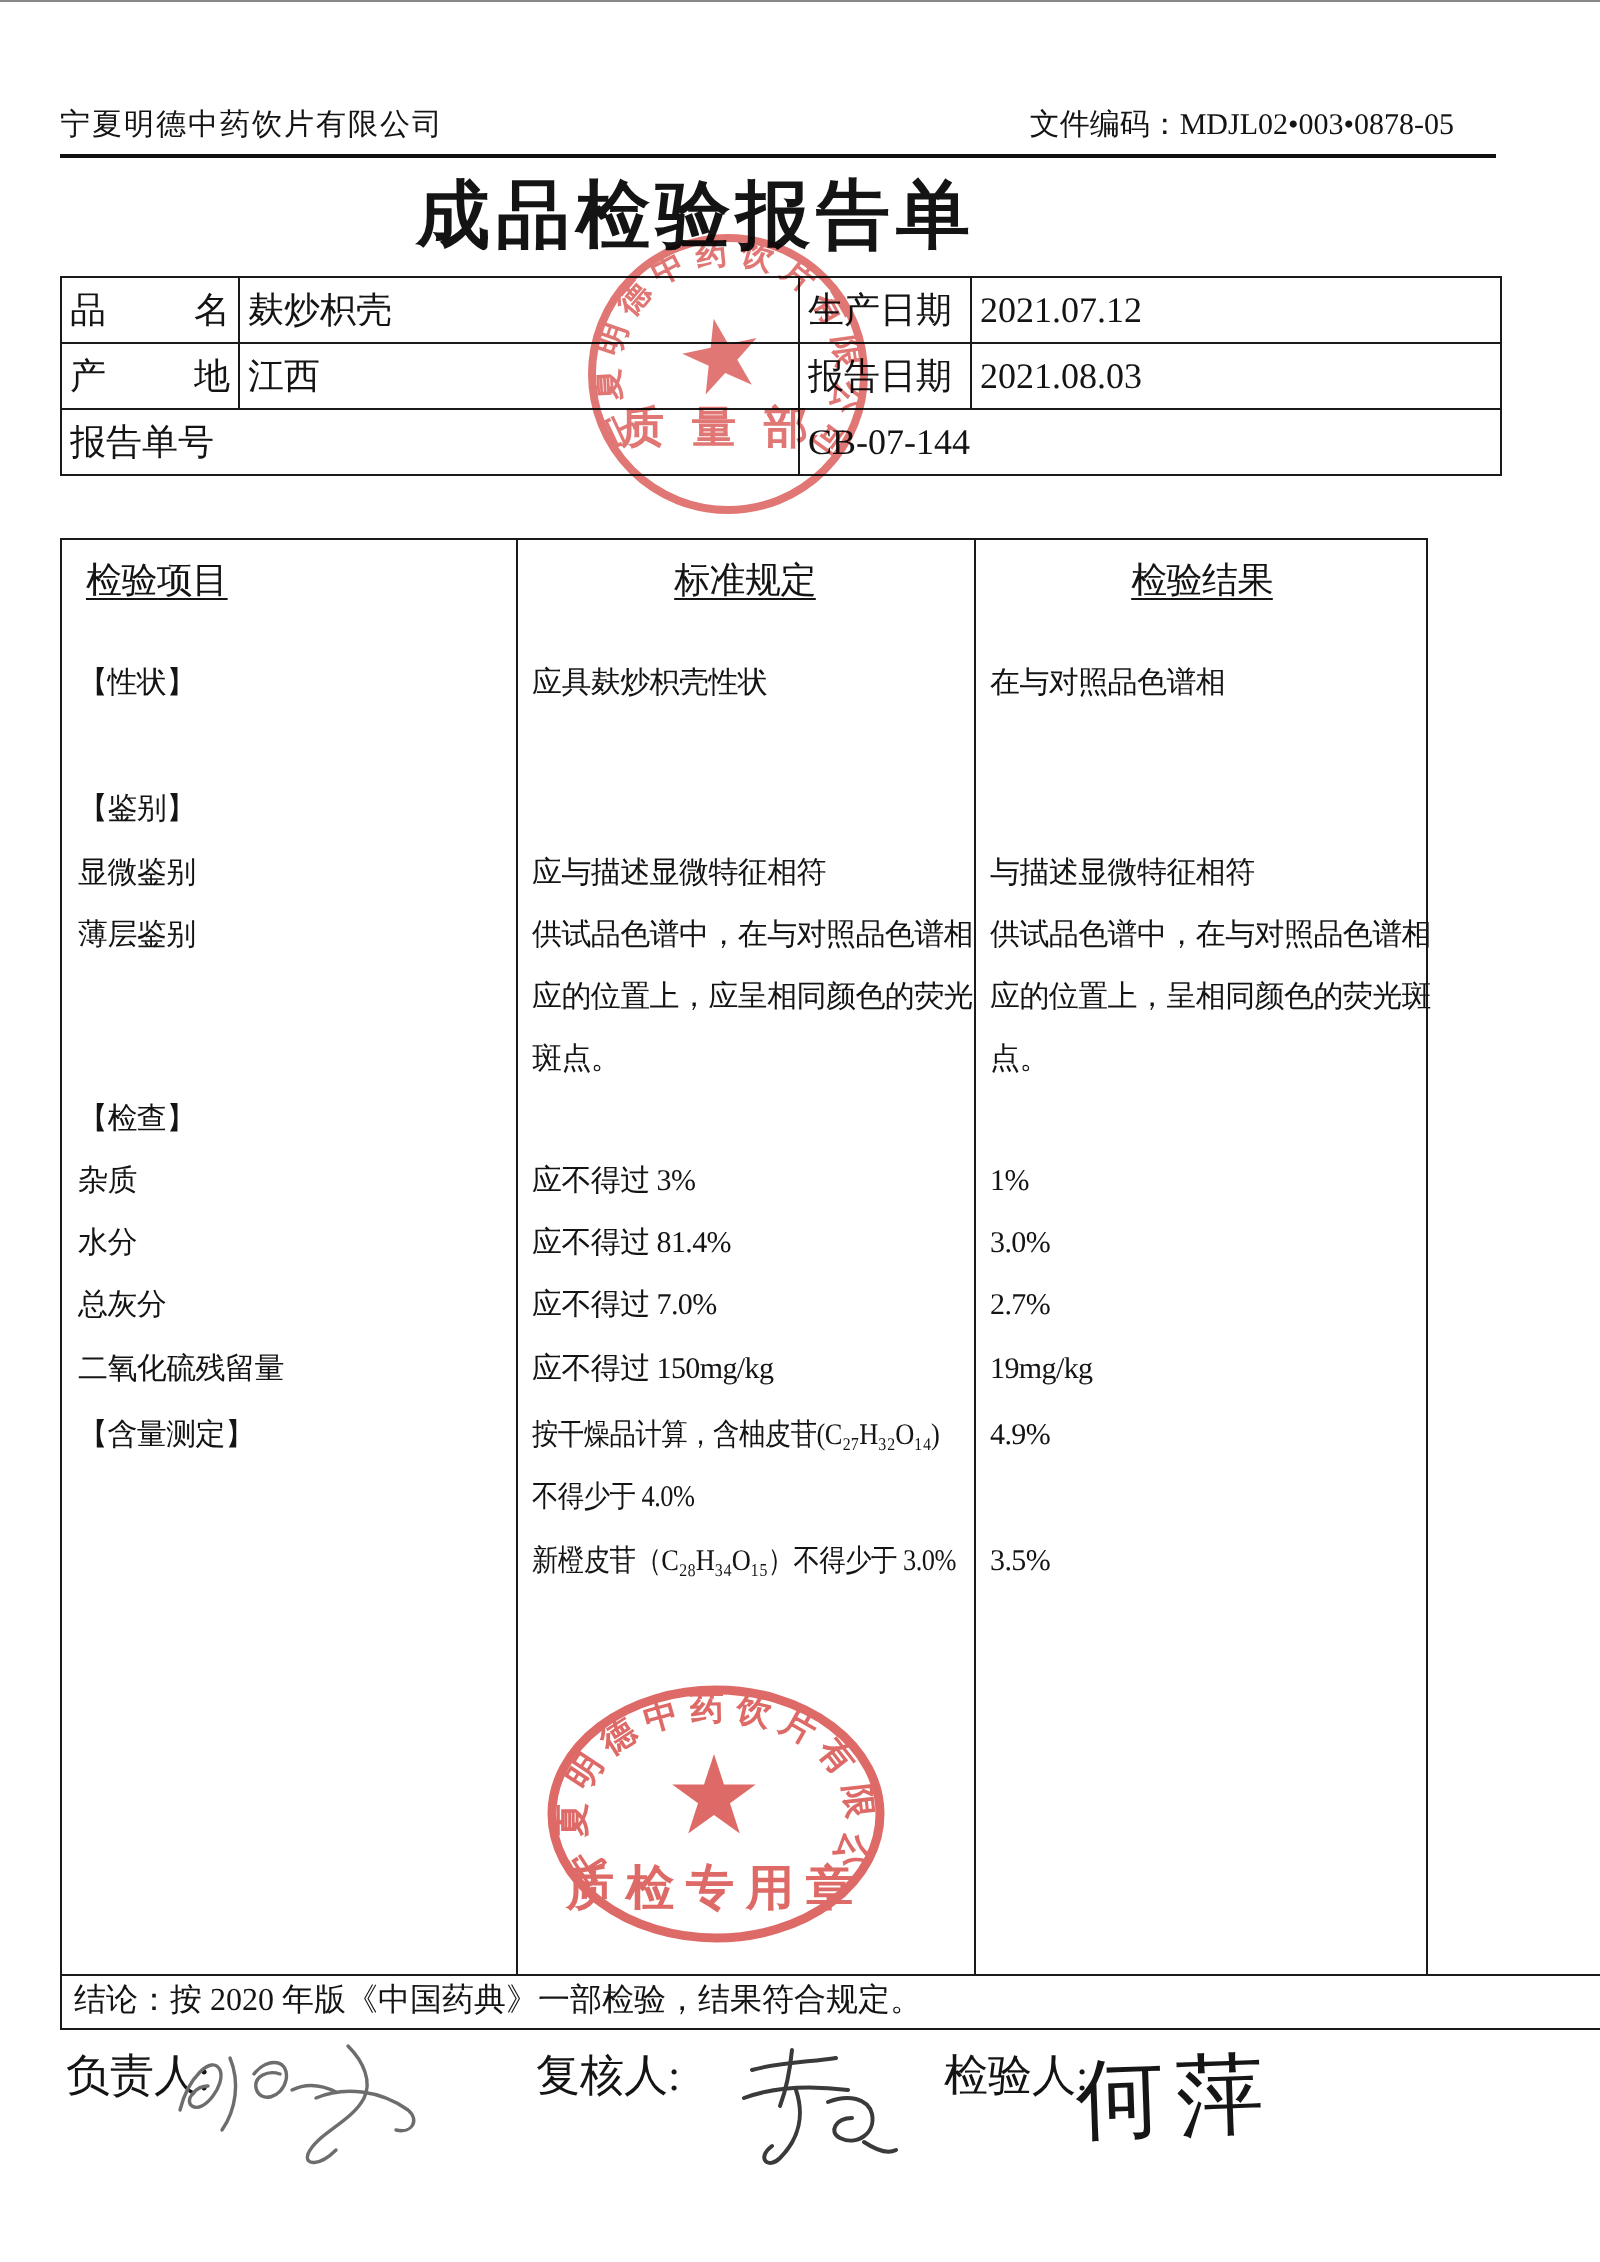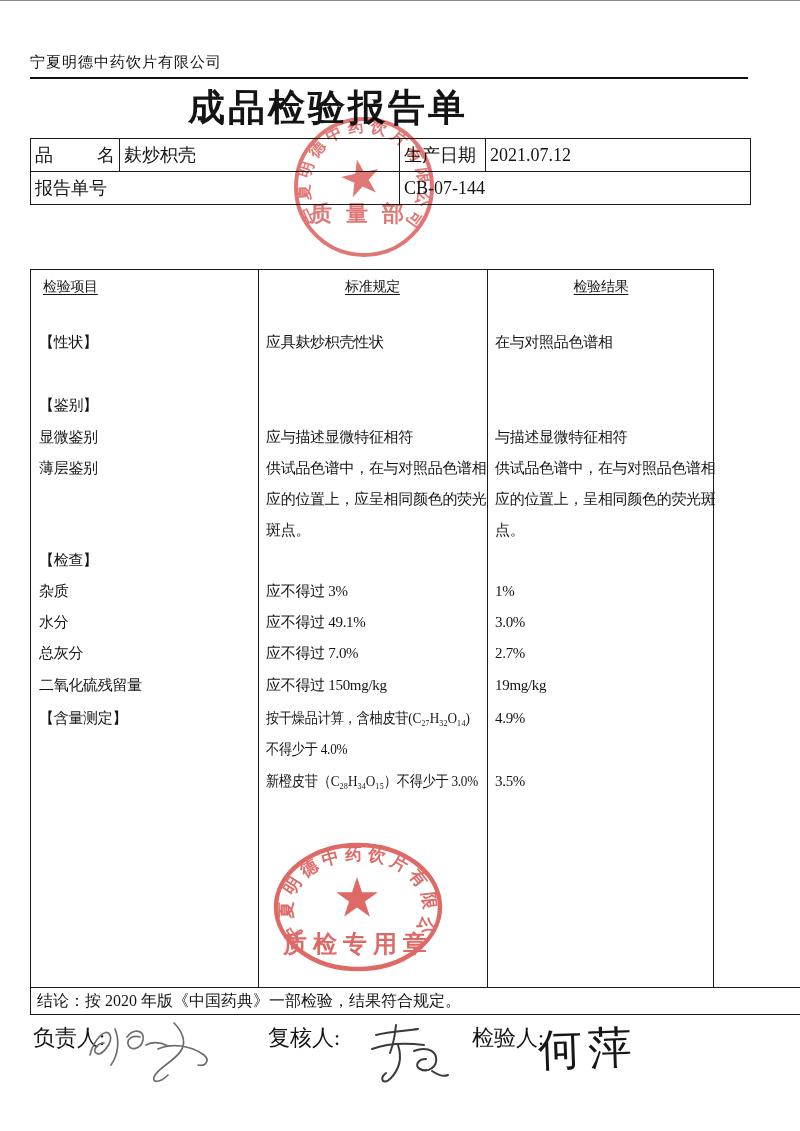--- a/index.html
+++ b/index.html
@@ -7,40 +7,40 @@
     position:relative;width:800px;height:1131px;margin:1px auto;
     background:#ffffff;overflow:hidden;color:#141414;
     font-family:"Liberation Serif","DejaVu Serif",serif;
   }
   
   .hdr-company{position:absolute;left:30px;top:52px;font-size:15px;letter-spacing:1px;}
   .hdr-code{position:absolute;right:73px;top:52px;font-size:15px;}
   .hdr-rule{position:absolute;left:30px;top:76px;width:718px;height:2px;background:#111;}
   .doc-title{
     position:absolute;left:0;top:82px;width:656px;text-align:center;
-    font-size:37px;font-weight:bold;letter-spacing:3px;
+    font-size:37px;font-weight:bold;letter-spacing:3px;padding-left:20px;
   }
   
   table.info{
     position:absolute;left:30px;top:137px;width:684px;
     border-collapse:collapse;table-layout:fixed;font-size:18px;
   }
   table.info td{border:1px solid #1a1a1a;padding:0 4px;height:32px;overflow:hidden;}
   td.c1{width:80px;}  td.c2{width:271px;} td.c3{width:77px;} td.c4{width:256px;}
   td.just{text-align:justify;text-align-last:justify;}
   
   .spec{
     position:absolute;left:30px;top:268px;width:684px;height:719px;
     border:1px solid #1a1a1a;box-sizing:border-box;font-size:15px;
     letter-spacing:-0.3px;
   }
   .vline{position:absolute;top:0;bottom:0;width:1px;background:#1a1a1a;}
   .vl1{left:227px;} .vl2{left:456px;}
   .spec-head{position:absolute;top:8px;left:0;width:100%;height:24px;}
-  .sh{position:absolute;text-decoration:underline;text-underline-offset:3px;font-size:14px;}
+  .sh{position:absolute;text-decoration:underline;text-underline-offset:3px;font-size:18px;}
   .sh-item{left:12px;}
   .sh-std{left:227px;width:229px;text-align:center;}
   .sh-res{left:456px;width:228px;text-align:center;}
   .srow{position:absolute;left:0;width:100%;}
   .srow span{position:absolute;top:0;display:block;line-height:31px;white-space:pre;}
   .ci{left:8px;width:215px;font-family:Liberation Serif, serif;}
   .cs{left:235px;width:222px;}
   .cr{left:464px;width:216px;}
   .sq{transform:scaleX(0.88);transform-origin:0 50%;}
   
@@ -57,32 +57,39 @@
   .stamp-top{left:289px;top:112px;opacity:.78;}
   .stamp-bot{left:270px;top:838px;opacity:.85;}
   .stamp text{font-family:"Liberation Serif","DejaVu Serif",serif;font-weight:bold;}
 </style>
 </head>
 <body>
 
 <div class="page">
 
   <div class="hdr-company">宁夏明德中药饮片有限公司</div>
+  <div class="hdr-code"><span>文件编码：</span><span>MDJL02•003•0878-05</span></div>
   <div class="hdr-rule"></div>
   <div class="doc-title">成品检验报告单</div>
 
   <table class="info">
     <tbody>
         <tr>
       <td class="c1 just">品名</td>
       <td class="c2">麸炒枳壳</td>
       <td class="c3">生产日期</td>
       <td class="c4">2021.07.12</td>
     </tr>
     <tr>
+      <td class="c1 just">产地</td>
+      <td class="c2">江西</td>
+      <td class="c3">报告日期</td>
+      <td class="c4">2021.08.03</td>
+    </tr>
+    <tr>
       <td colspan="2">报告单号</td>
       <td colspan="2">CB-07-144</td>
     </tr>
   </tbody>
     </table>
 
   <div class="spec">
     <div class="vline vl1"></div>
     <div class="vline vl2"></div>
 
@@ -121,21 +128,21 @@
         <span class="cs"></span>
         <span class="cr"></span>
       </div>
     <div class="srow" style="top:306px">
         <span class="ci">杂质</span>
         <span class="cs">应不得过 3%</span>
         <span class="cr">1%</span>
       </div>
     <div class="srow" style="top:337px">
         <span class="ci">水分</span>
-        <span class="cs">应不得过 49.1%</span>
+        <span class="cs">应不得过 81.4%</span>
         <span class="cr">3.0%</span>
       </div>
     <div class="srow" style="top:368px">
         <span class="ci">总灰分</span>
         <span class="cs">应不得过 7.0%</span>
         <span class="cr">2.7%</span>
       </div>
     <div class="srow" style="top:400px">
         <span class="ci">二氧化硫残留量</span>
         <span class="cs">应不得过 150mg/kg</span>

